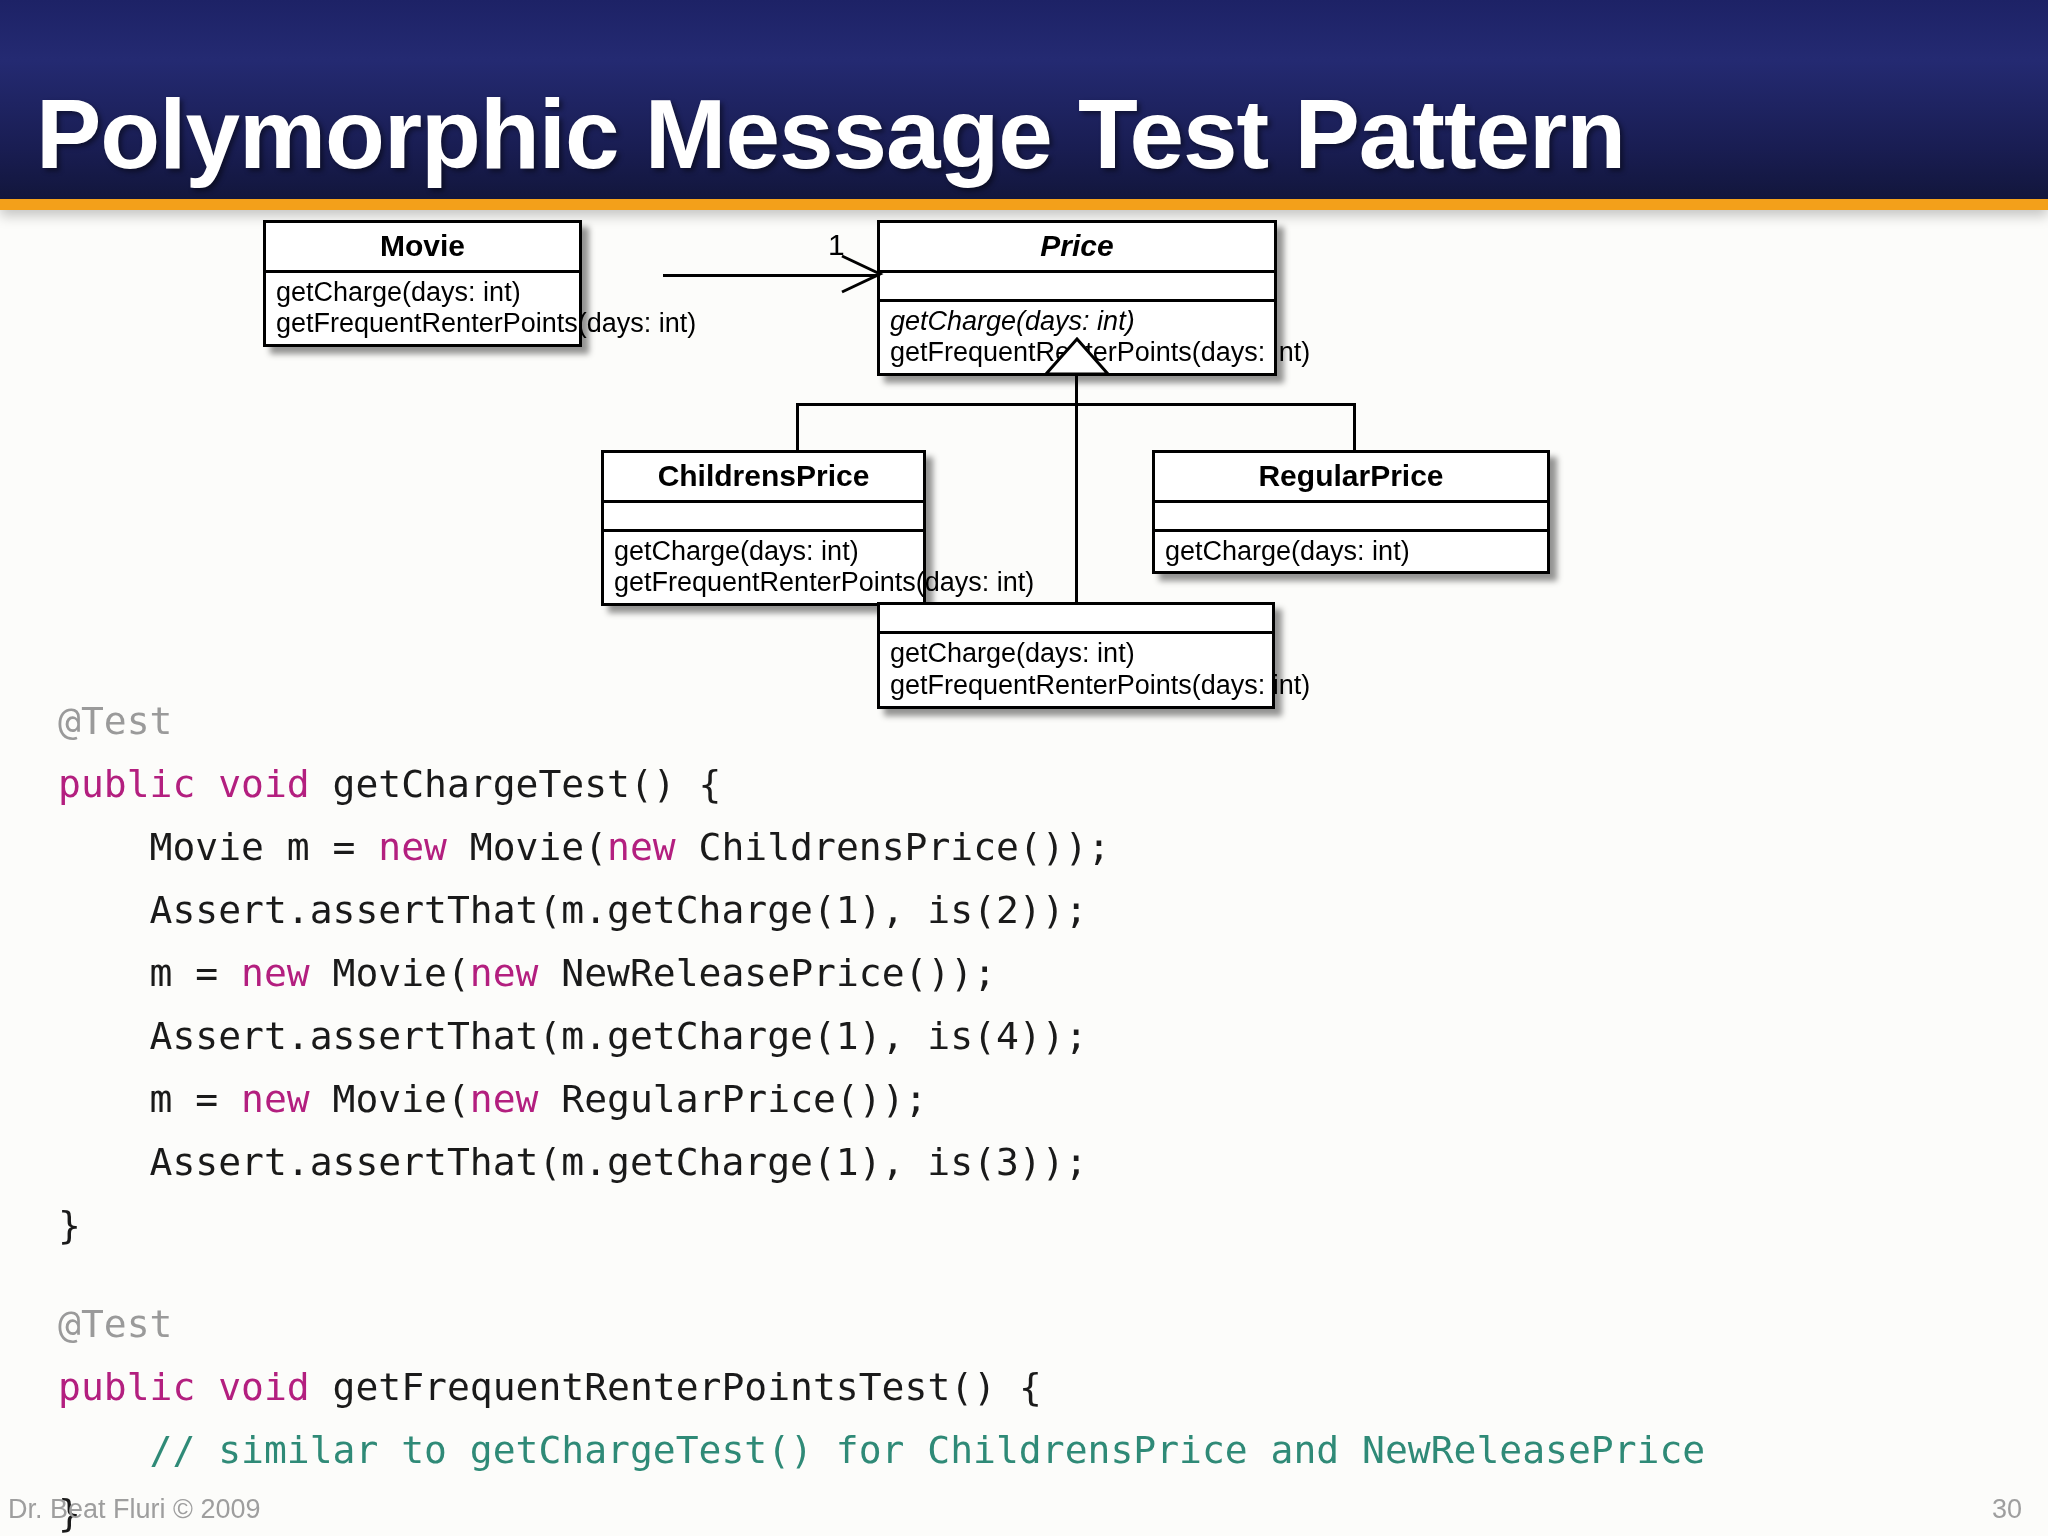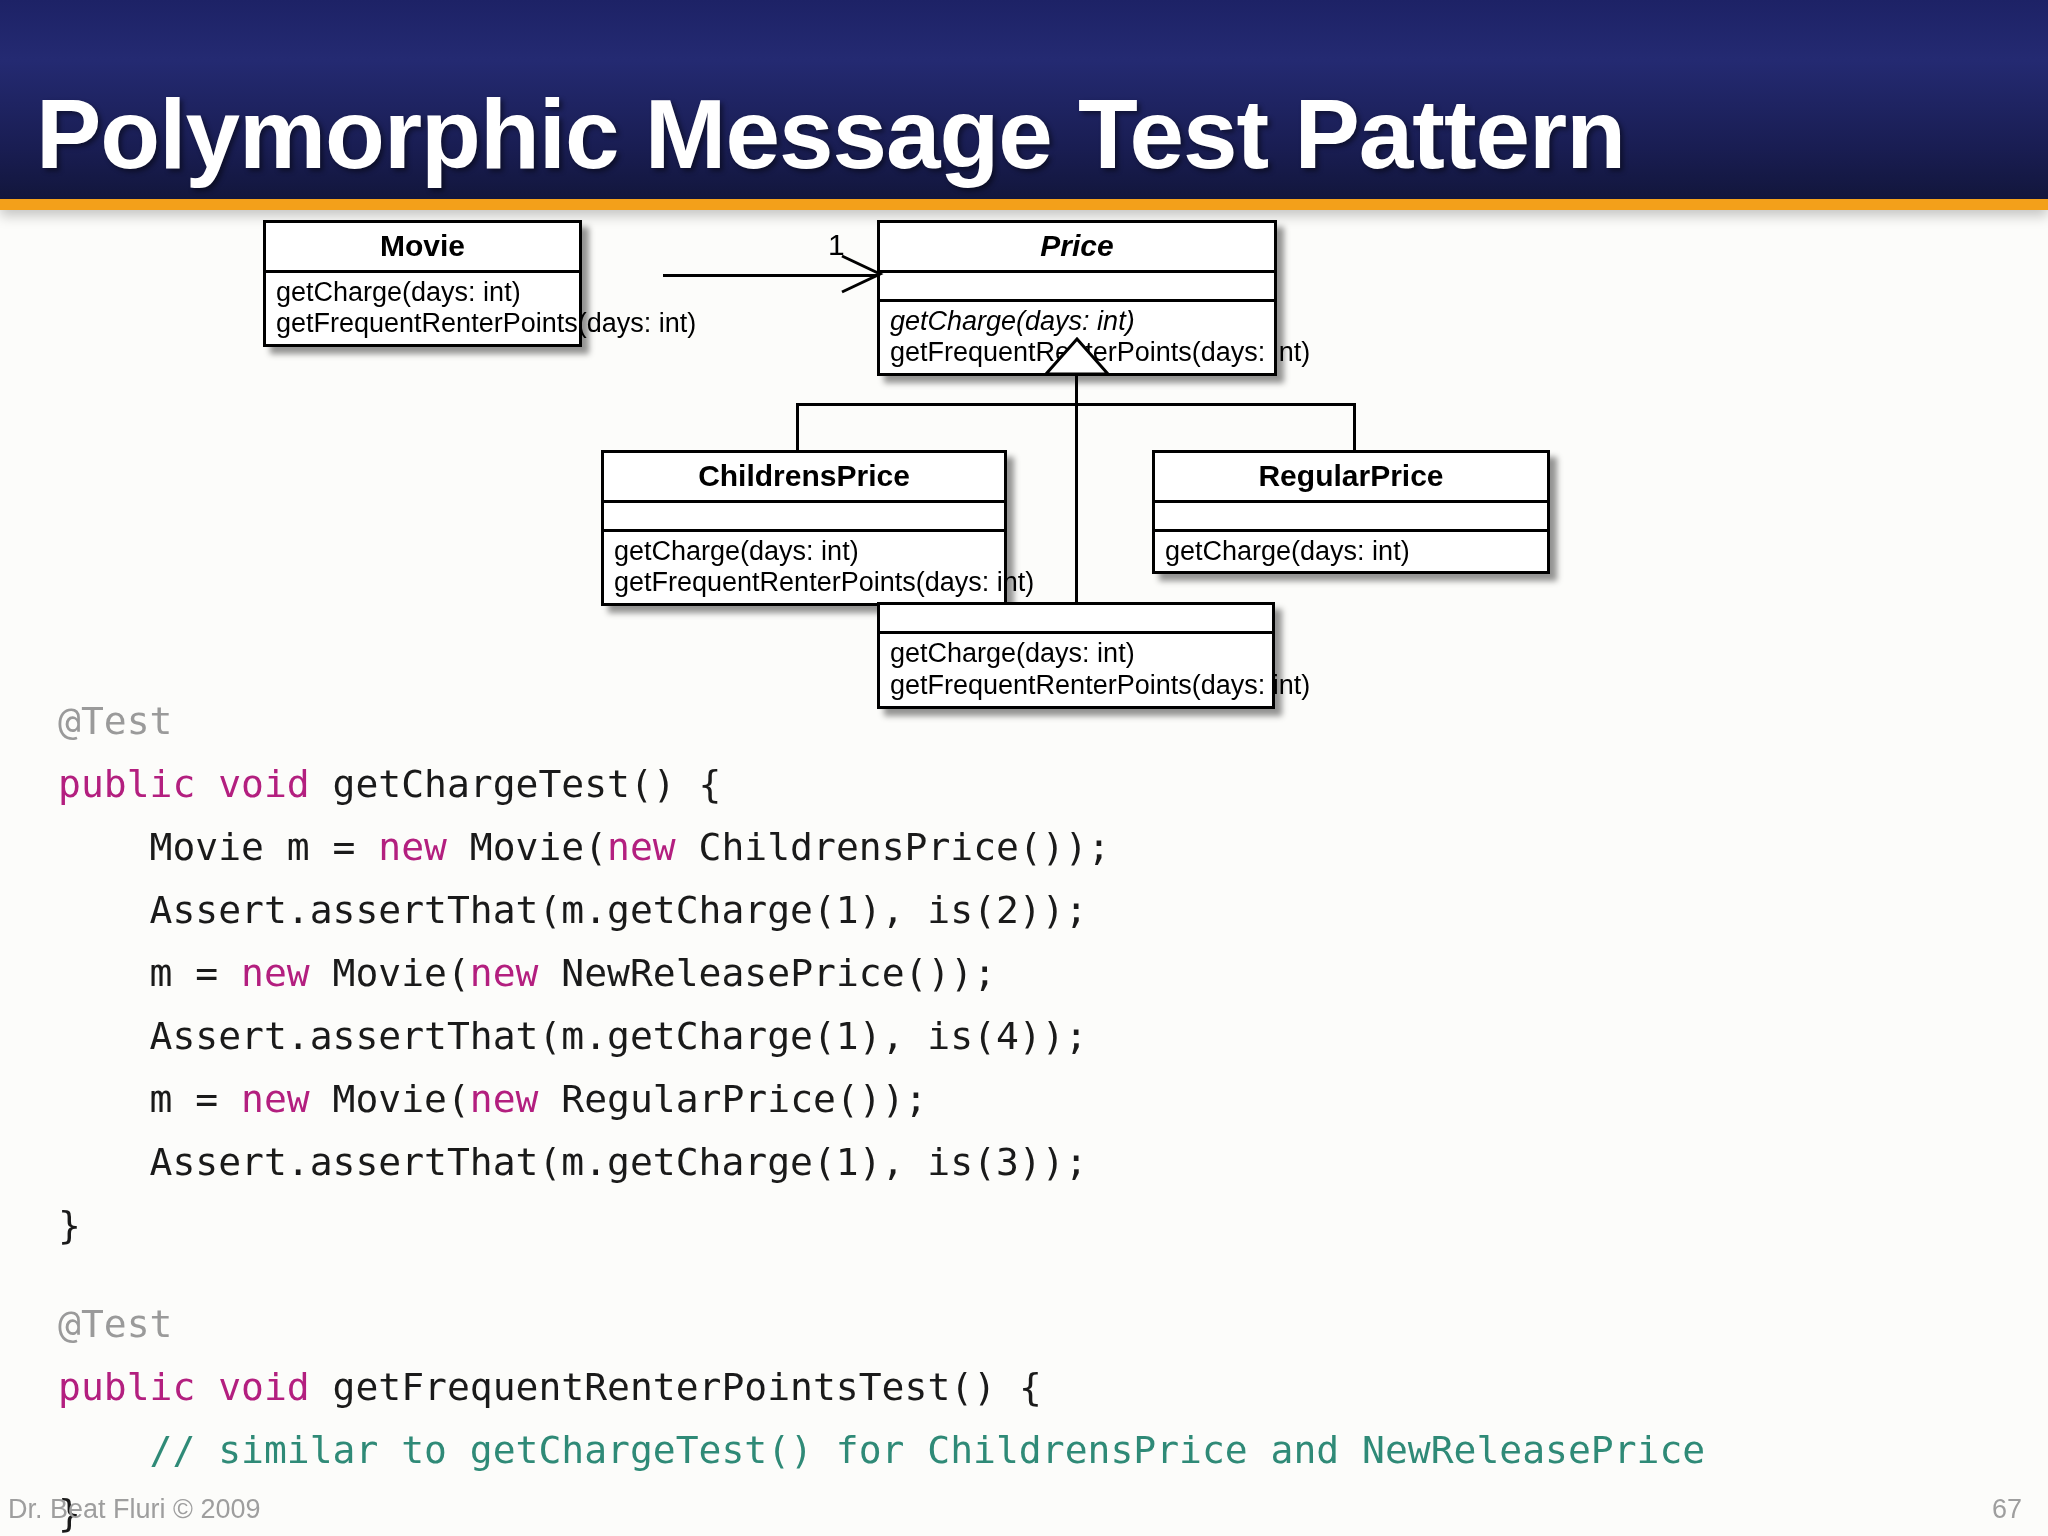--- a/index.html
+++ b/index.html
@@ -160,21 +160,21 @@
   <div class="line" style="left:1075px; top:374px; width:3px; height:32px;"></div>
 
   <div class="line" style="left:796px; top:403px; width:560px; height:3px;"></div>
 
   <div class="line" style="left:796px; top:403px; width:3px; height:48px;"></div>
 
   <div class="line" style="left:1353px; top:403px; width:3px; height:48px;"></div>
 
   <div class="line" style="left:1075px; top:403px; width:3px; height:200px;"></div>
 
-  <div class="uml-box" style="left:601px; top:450px; width:406px;">
+  <div class="uml-box" style="left:601px; top:450px; width:325px;">
     <div class="uml-title">ChildrensPrice</div>
     <div class="uml-compartment empty"></div>
     <div class="uml-compartment">
       <div class="uml-row">getCharge(days: int)</div>
       <div class="uml-row">getFrequentRenterPoints(days: int)</div>
     </div>
   </div>
 
   <div class="uml-box" style="left:1152px; top:450px; width:398px;">
     <div class="uml-title">RegularPrice</div>
@@ -188,15 +188,15 @@
     <div class="uml-compartment empty"></div>
     <div class="uml-compartment">
       <div class="uml-row">getCharge(days: int)</div>
       <div class="uml-row">getFrequentRenterPoints(days: int)</div>
     </div>
   </div>
 
   <div id="code-block"><div class="code-line"><span class="ann">@Test</span></div><div class="code-line"><span class="kw">public void</span><span> getChargeTest() {</span></div><div class="code-line"><span>    Movie m = </span><span class="kw">new</span><span> Movie(</span><span class="kw">new</span><span> ChildrensPrice());</span></div><div class="code-line"><span>    Assert.assertThat(m.getCharge(1), is(2));</span></div><div class="code-line"><span>    m = </span><span class="kw">new</span><span> Movie(</span><span class="kw">new</span><span> NewReleasePrice());</span></div><div class="code-line"><span>    Assert.assertThat(m.getCharge(1), is(4));</span></div><div class="code-line"><span>    m = </span><span class="kw">new</span><span> Movie(</span><span class="kw">new</span><span> RegularPrice());</span></div><div class="code-line"><span>    Assert.assertThat(m.getCharge(1), is(3));</span></div><div class="code-line"><span>}</span></div><div class="blank-line"></div><div class="code-line"><span class="ann">@Test</span></div><div class="code-line"><span class="kw">public void</span><span> getFrequentRenterPointsTest() {</span></div><div class="code-line"><span class="cmt">    // similar to getChargeTest() for ChildrensPrice and NewReleasePrice</span></div><div class="code-line"><span>}</span></div></div>
 
   <div id="footer-credit">Dr. Beat Fluri © 2009</div>
-  <div id="page-number">67</div>
+  <div id="page-number">30</div>
 
 </div>
 
 </body></html>

